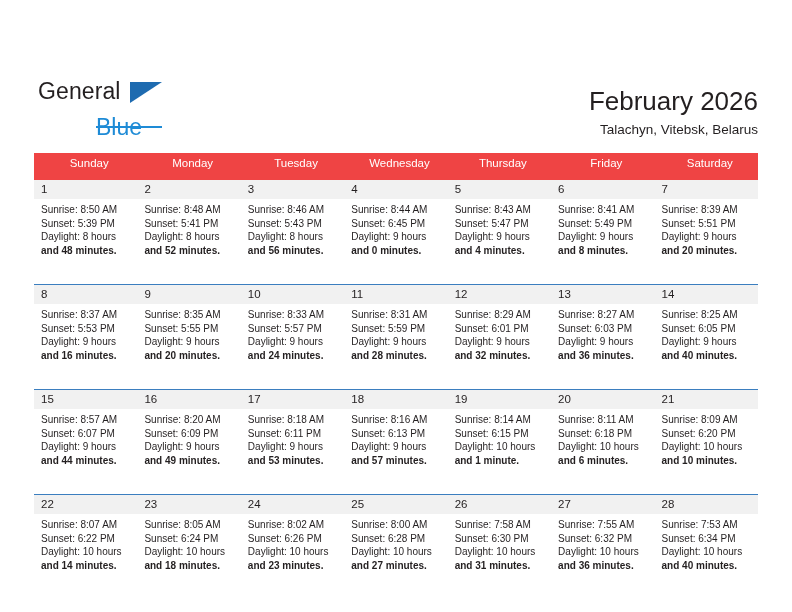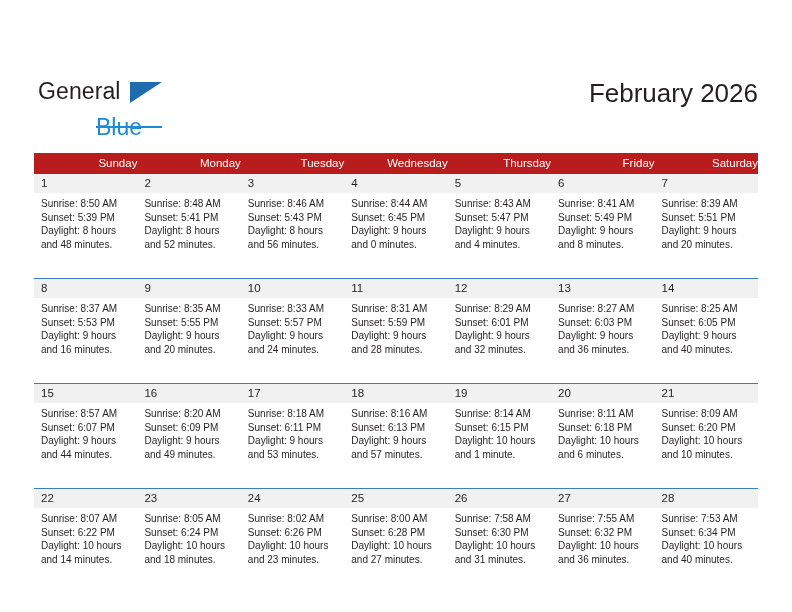--- a/index.html
+++ b/index.html
@@ -77,21 +77,21 @@
     left: 62px;
     top: 46px;
     width: 66px;
     height: 2px;
     background: #1e8bd6;
   }
 
   .title-block {
     position: absolute;
     right: 0;
-    top: 0;
+    top: 8px;
     text-align: right;
   }
   .cal-title {
     font-size: 26px;
     color: #231f20;
     line-height: 34px;
     white-space: nowrap;
   }
   .cal-subtitle {
     font-size: 13.5px;
@@ -105,26 +105,26 @@
   .calendar {
     position: absolute;
     left: 34px;
     top: 105px;
     width: 724px;
     border-collapse: collapse;
     table-layout: fixed;
   }
 
   .calendar th {
-    background: #b91c1c;
+    background: #ef4444;
     color: #ffffff;
     font-size: 11.5px;
     font-weight: normal;
-    text-align: right;
-    padding: 4px 0 5px 7px;
+    text-align: center;
+    padding: 4px 0 11px 7px;
     height: 12px;
     border: none;
   }
 
   .calendar td {
     vertical-align: top;
     padding: 0;
     border: none;
     border-top: 1px solid #3b7ebf;
     height: 104px;
@@ -149,38 +149,40 @@
     padding: 4px 5px 0 7px;
     font-size: 10px;
     line-height: 13.6px;
     color: #231f20;
   }
   .cell-body div {
     white-space: nowrap;
   }
   .cell-body .dl2 {
     white-space: nowrap;
+    font-weight: bold;
   }
 </style>
 </head>
 <body>
 
 <div class="page">
 
   <div class="header">
 
     <div class="brand">
       <span class="brand-top-row brand-general">General</span>
       <span class="brand-triangle"></span>
       <span class="brand-blue">Blue</span>
       <span class="brand-underline"></span>
     </div>
 
     <div class="title-block">
       <div class="cal-title">February 2026</div>
+      <div class="cal-subtitle">Talachyn, Vitebsk, Belarus</div>
     </div>
 
   </div>
 
   <table class="calendar">
     <thead>
       <tr>
         <th>Sunday</th>
         <th>Monday</th>
         <th>Tuesday</th>

